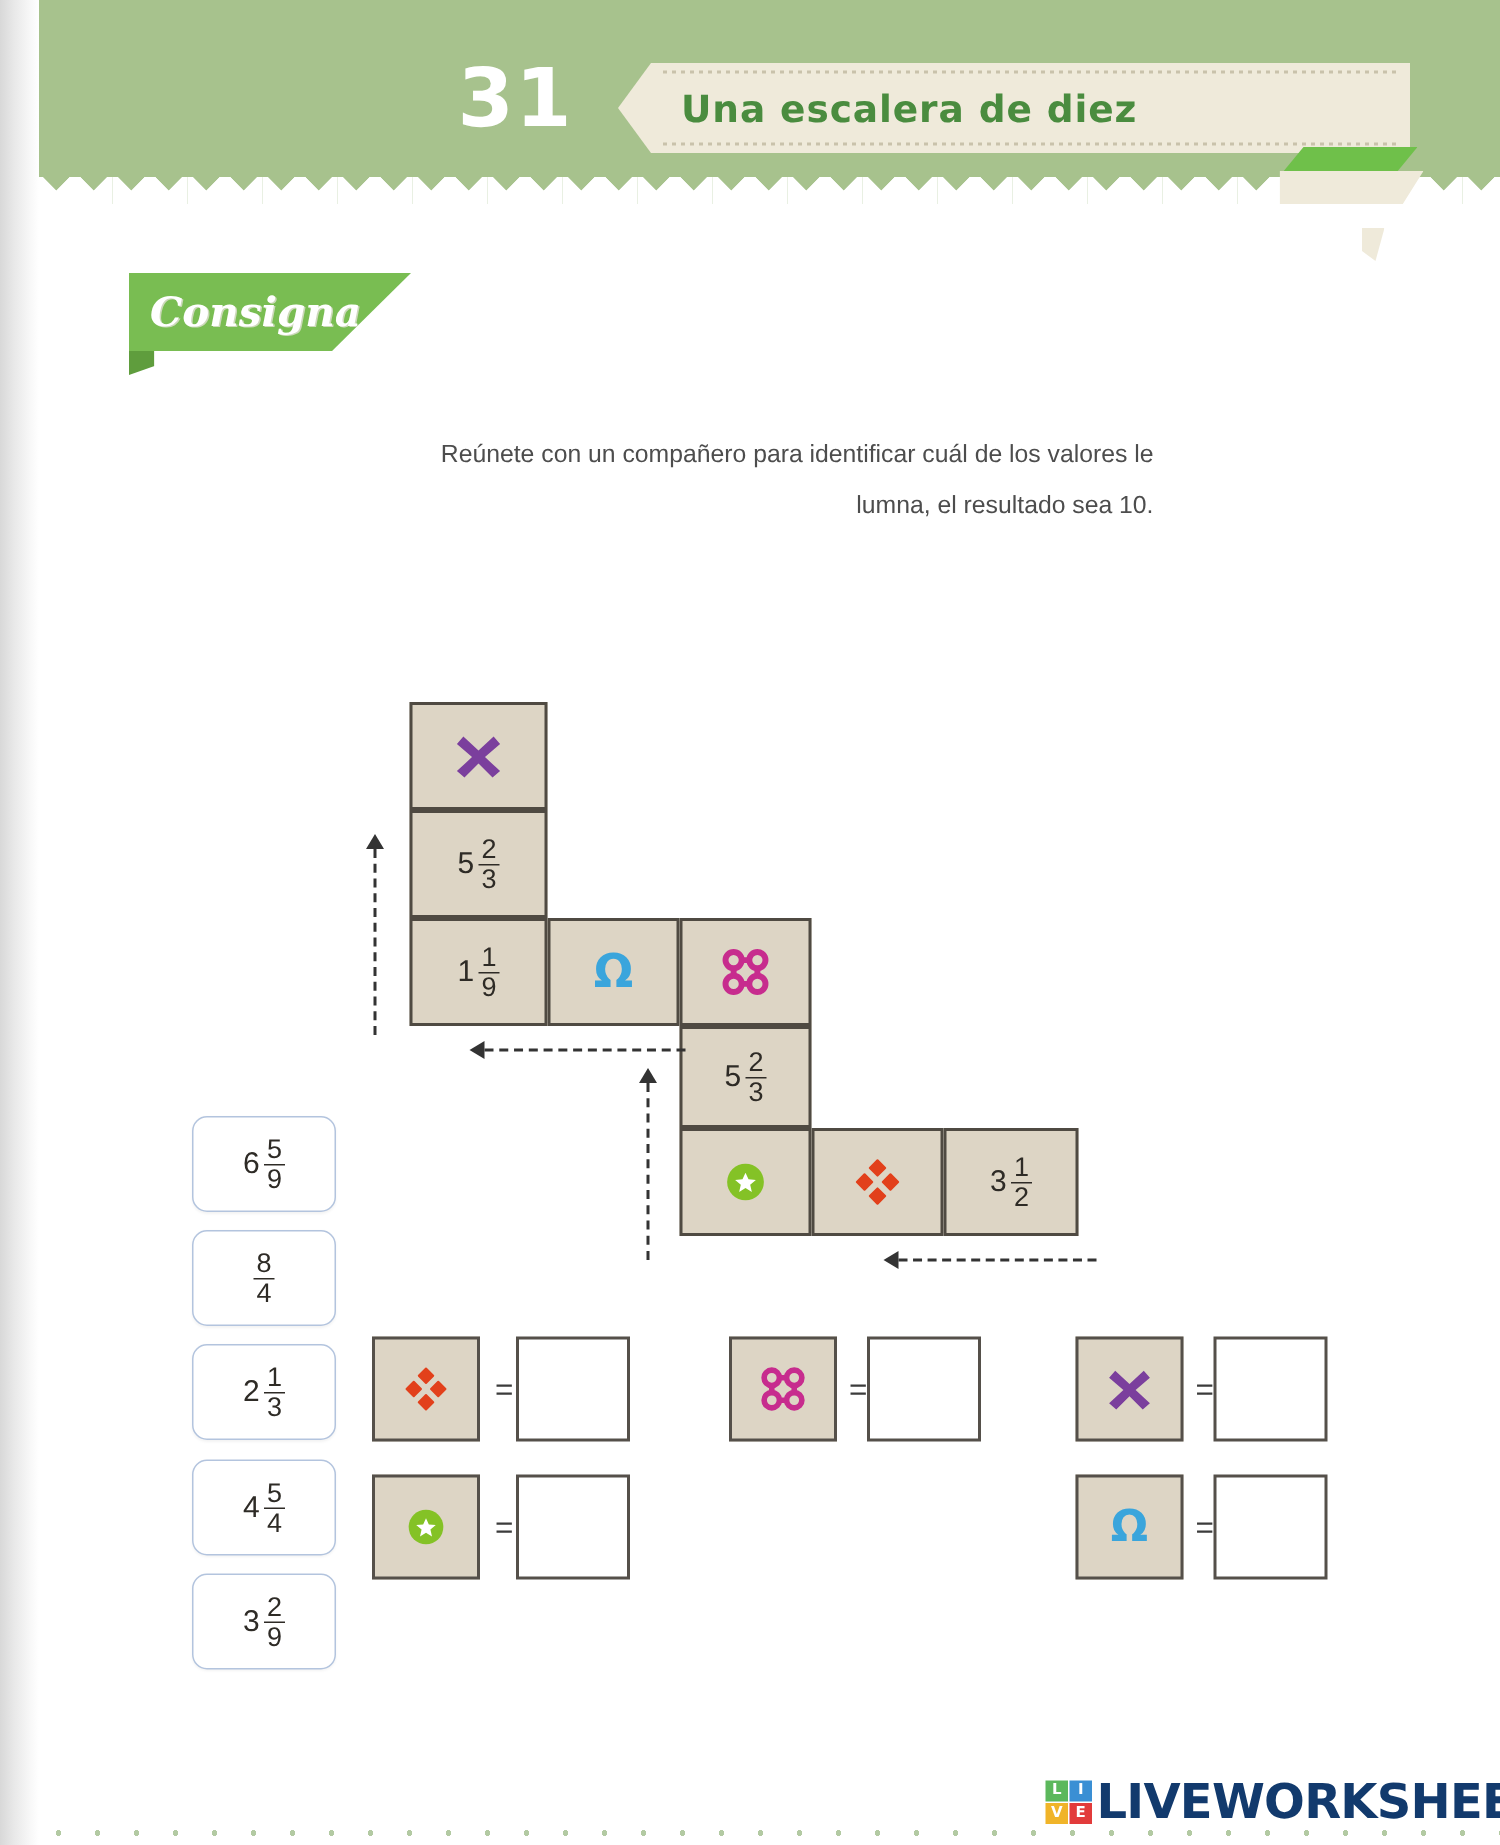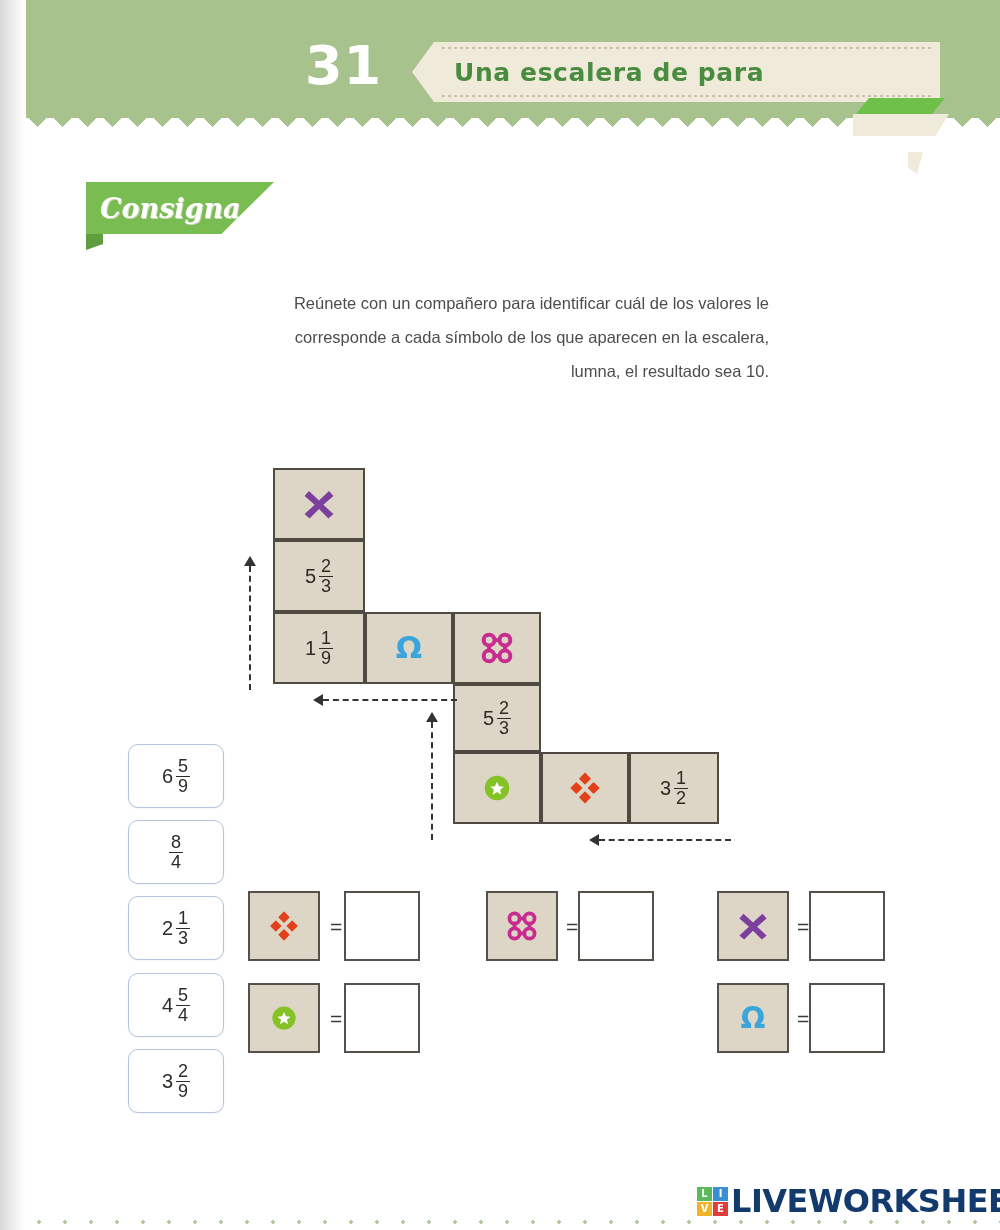--- a/index.html
+++ b/index.html
@@ -296,37 +296,36 @@
 </style>
 </head>
 <body>
 
 <div class="header">
   <div class="zigzag zigzag-top"></div>
   <div class="header-number">31</div>
   <div class="banner">
     <div class="banner-dots-top"></div>
     <div class="banner-dots-bottom"></div>
-    <div class="banner-title">Una escalera de para</div>
+    <div class="banner-title">Una escalera de diez</div>
   </div>
   <div class="ribbon-green"></div>
   <div class="ribbon-cream"></div>
 </div>
 <div class="ribbon-cream-tail"></div>
 
 <div class="spine-shadow"></div>
 
 <div class="consigna">
   <div class="consigna-label">Consigna</div>
 </div>
 <div class="consigna-foot"></div>
 
 <div class="instructions">
   <div>Reúnete con un compañero para identificar cuál de los valores le</div>
-  <div>corresponde a cada símbolo de los que aparecen en la escalera,</div>
   <div>lumna, el resultado sea 10.</div>
 </div>
 
 <div class="stair" id="stair-root">
     <div class="cell" style="left: 273px; top: 468px; width: 92px; height: 72px; background: rgb(221, 213, 197);">
       <svg width="36" height="36" viewBox="0 0 100 100" class="sym">
         <path d="M22 14 L50 40 L78 14 L90 28 L62 52 L90 78 L76 90 L50 64 L24 90 L10 78 L38 52 L10 28 Z" fill="#7b3f9d"></path>
       </svg>
     </div>
     <div class="cell" style="left: 273px; top: 540px; width: 92px; height: 72px; background: rgb(221, 213, 197);">

